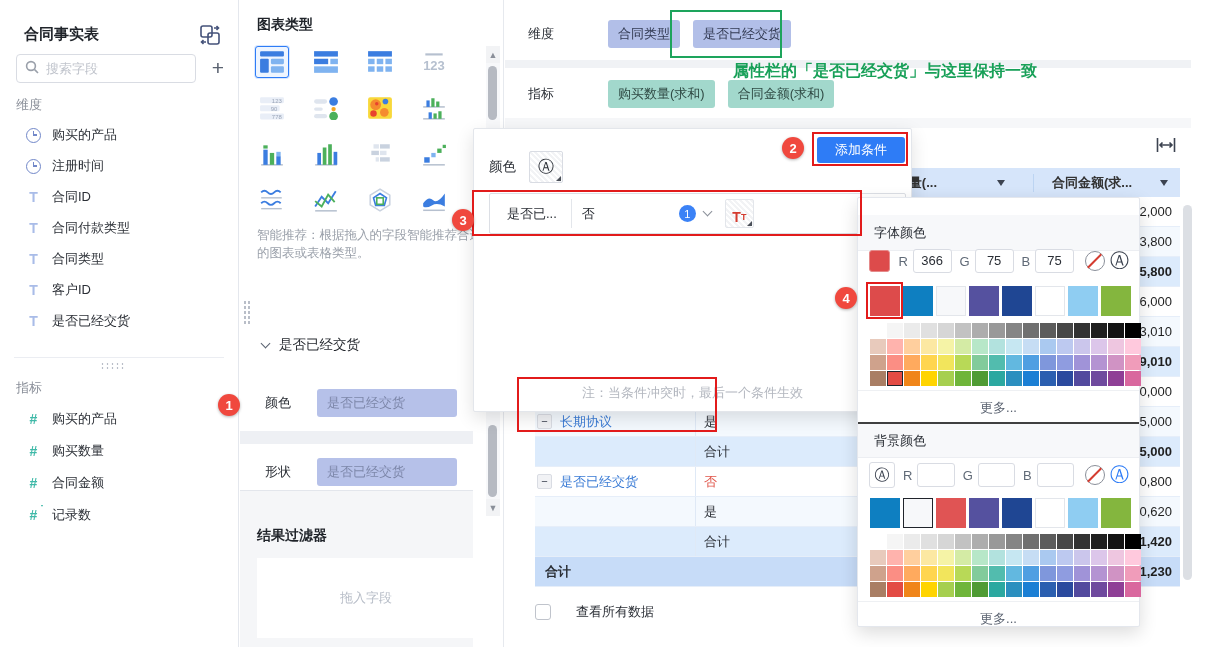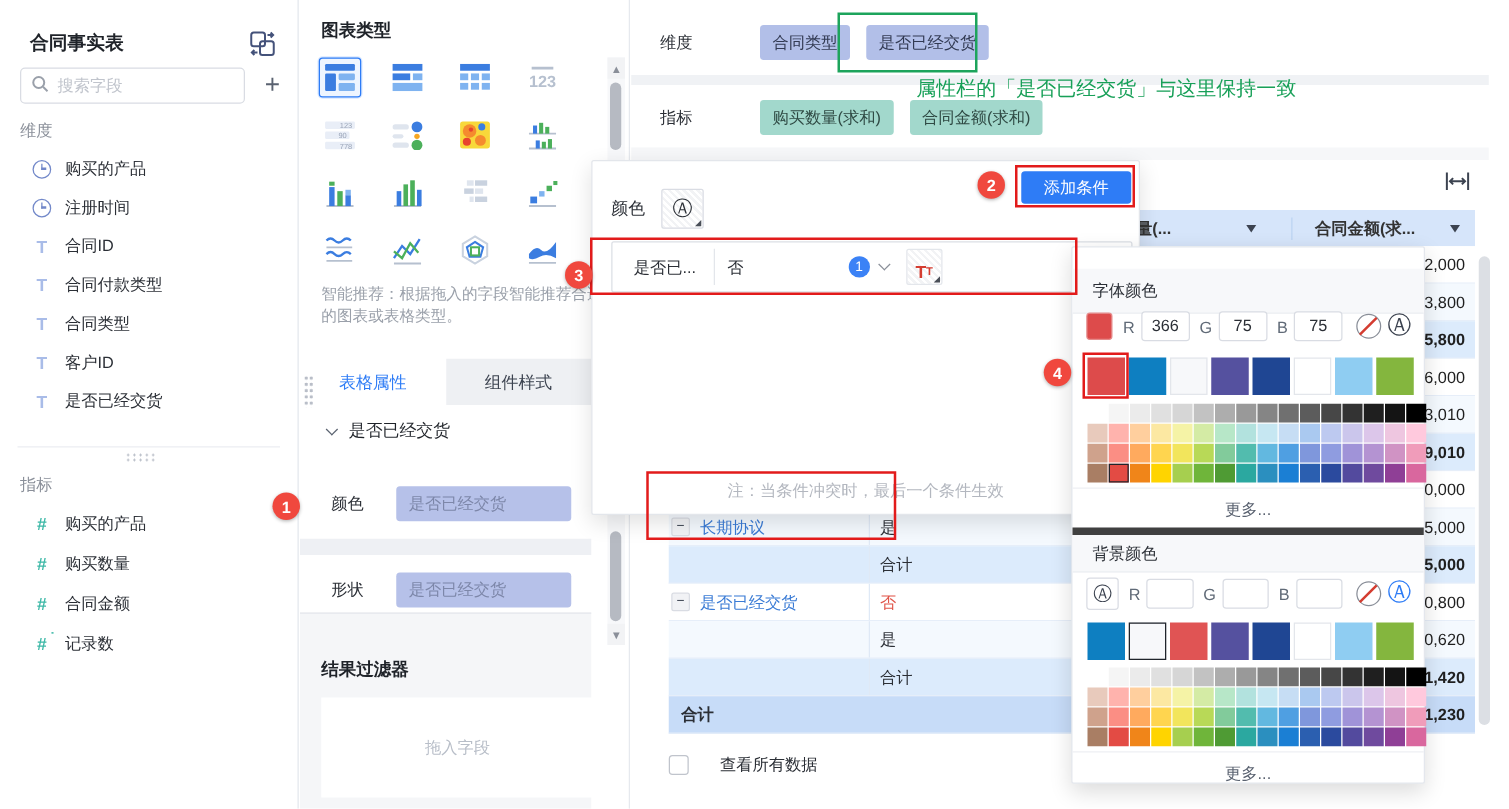--- a/index.html
+++ b/index.html
@@ -124,21 +124,21 @@
   .bigsw.selbg { outline:1.5px solid #20242b; outline-offset:-1px; }
   .palette { position:absolute; left:12px; display:grid; grid-template-columns:repeat(16,16px); grid-auto-rows:15px; grid-gap:1px; }
   .pcell { width:16px; height:15px; }
   .pcell.psel { outline:1.5px solid #20242b; outline-offset:-1px; }
   .more-link { position:absolute; left:0; width:281px; text-align:center; color:#5a6270; border-top:1px solid #eef0f3; padding-top:8px; }
 
   
   .red-rect { position:absolute; border:2px solid #e21b1b; z-index:9; pointer-events:none; }
   .green-rect { position:absolute; border:2px solid #1da45c; z-index:9; pointer-events:none; }
   .num-badge { position:absolute; width:22px; height:22px; border-radius:50%; background:#f0483e; color:#fff; font-size:13px; font-weight:bold; display:flex; align-items:center; justify-content:center; z-index:10; box-shadow:0 1px 3px rgba(0,0,0,.3); }
-  .green-note { position:absolute; left:733px; top:61px; font-size:16px; font-weight:normal; color:#18a058; z-index:9; }
+  .green-note { position:absolute; left:733px; top:61px; font-size:16px; font-weight:bold; color:#18a058; z-index:9; }
 </style>
 </head>
 <body>
 
 <div id="sidebar" class="abs">
   <div class="abs sb-title">合同事实表</div>
   <div class="abs switch-ic">
     <svg viewBox="0 0 22 22" fill="none" stroke="#44527a" stroke-width="1.6">
       <rect x="2" y="2" width="11" height="11" rx="2"></rect>
         <rect x="9" y="9" width="11" height="11" rx="2"></rect>
@@ -355,24 +355,20 @@
         </svg>
       </div>
     </div>
   <div class="abs cp-hint">智能推荐：根据拖入的字段智能推荐合适的图表或表格类型。</div>
 
   <div class="abs vbarA" style="top:46px; height:84px;">
     <div class="sc-btn" style="top:0;">▲</div>
     <div class="sc-thumb" style="top:20px; height:54px;"></div>
   </div>
 
-  <div class="abs tabbar">
-    <div class="tab active">表格属性</div>
-    <div class="tab inactive">组件样式</div>
-  </div>
   <div class="abs dots-v"></div>
 
   <div class="abs sec-row">
     <span class="chev"></span>
     <span>是否已经交货</span>
   </div>
 
   <div class="abs prop-row" style="top:375px;">
     <span>颜色</span>
     <span class="pill dim-muted">是否已经交货</span>
@@ -633,21 +629,21 @@
       <span class="pcell" style="background: rgb(27, 127, 212);"></span>
       <span class="pcell" style="background: rgb(43, 95, 176);"></span>
       <span class="pcell" style="background: rgb(43, 74, 158);"></span>
       <span class="pcell" style="background: rgb(83, 74, 158);"></span>
       <span class="pcell" style="background: rgb(111, 74, 158);"></span>
       <span class="pcell" style="background: rgb(143, 63, 150);"></span>
       <span class="pcell" style="background: rgb(217, 103, 158);"></span>
     </div>
   <div class="more-link" style="top:192px;">更多...</div>
 
-  <div class="cp-strip" style="top:224px; border-top:6px solid #404040;">
+  <div class="cp-strip" style="top:224px; border-top:2px solid #404040;">
     <span>背景颜色</span>
   </div>
   <div class="rgb-row" style="top:264px;">
     <span class="aboxed">Ⓐ</span>
     <span class="rl">R</span>
     <span class="rgb-in"></span>
     <span class="rl">G</span>
     <span class="rgb-in"></span>
     <span class="rl">B</span>
     <span class="rgb-in"></span>

